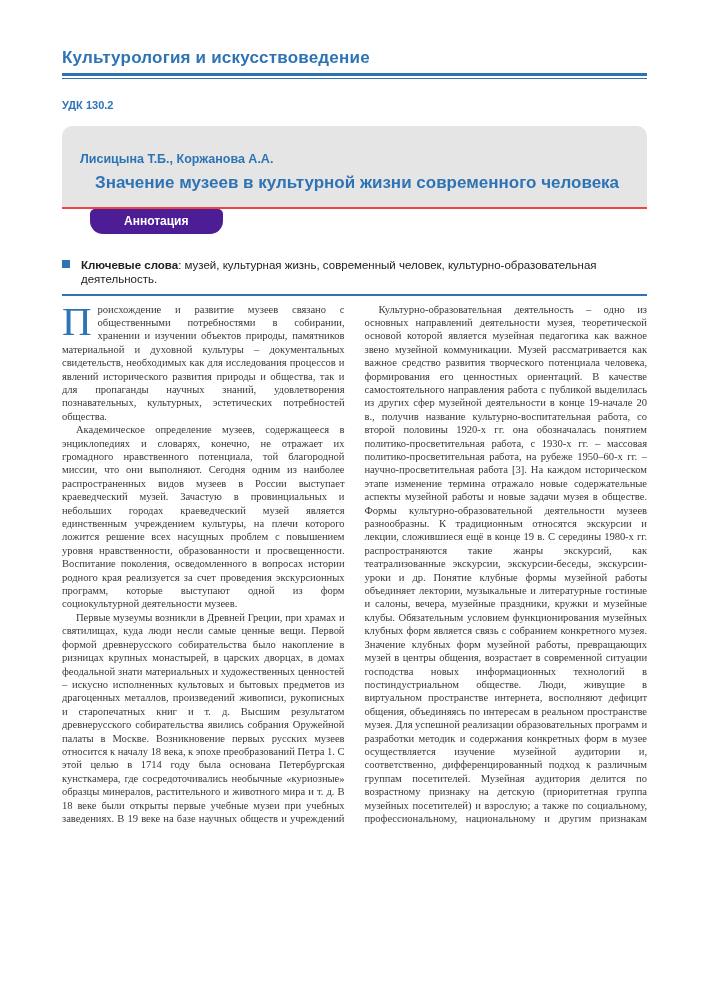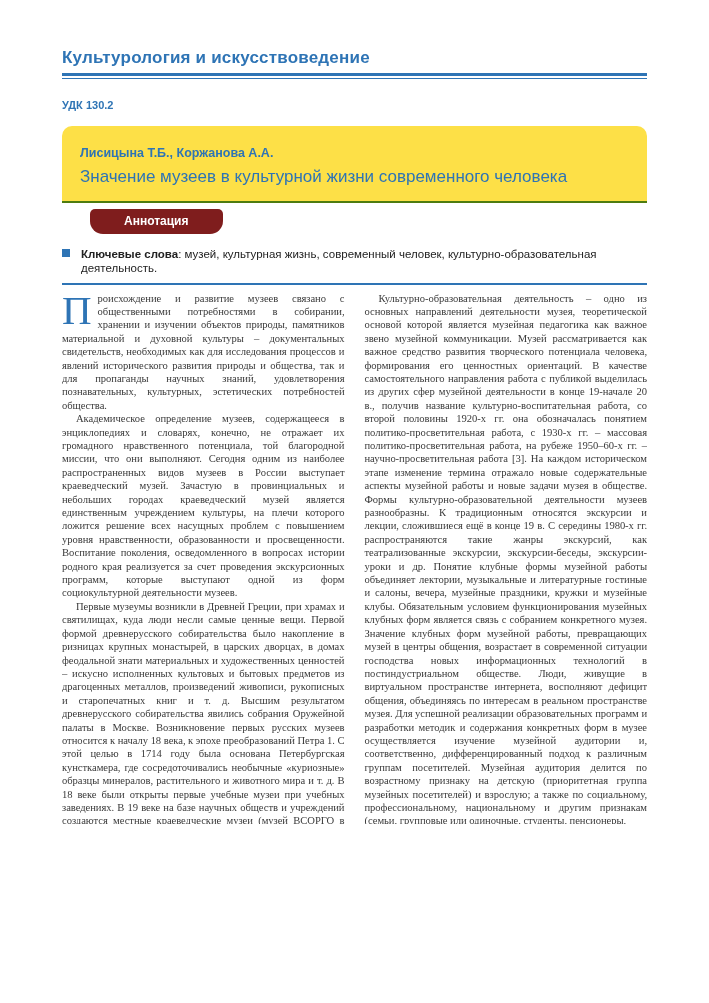--- a/index.html
+++ b/index.html
@@ -20,47 +20,47 @@
     font-weight:bold;
     letter-spacing:0.2px;
   }
   .section-rule-thick{height:3px;background:#2e74b5;margin-top:5px;}
   .section-rule-thin{height:1px;background:#2e74b5;margin-top:2px;}
   
   .udc{margin-top:20px;color:#2e74b5;font-size:11px;font-weight:600;}
   
   .title-box{
     margin-top:15px;
-    background:#fde047;
-    border-bottom:2px solid #4d7c0f;
+    background:#e5e5e5;
+    border-bottom:2px solid #ef4444;
     border-radius:10px 10px 0 0;
-    padding:20px 18px 14px 18px;
+    padding:26px 18px 14px 18px;
     box-sizing:border-box;
   }
   .authors{color:#2e74b5;font-size:12.5px;font-weight:bold;}
-  .article-title{color:#2e74b5;font-size:17px;font-weight:normal;margin-top:7px;line-height:1.15;}
+  .article-title{color:#2e74b5;font-size:17px;font-weight:bold;margin-top:7px;line-height:1.15;margin-left:15px;}
   
   .annotation-badge{
     display:inline-block;
-    margin-top:6px;margin-left:28px;
-    background:#7f1d1d;color:#ffffff;
+    margin-left:28px;
+    background:#4c1d95;color:#ffffff;
     font-size:12px;font-weight:bold;
     padding:5px 34px 6px 34px;
     border-radius:5px 5px 13px 13px;
     text-align:center;
   }
   
   .abstract{
     margin-top:9px;
     color:#333333;
     font-size:11.3px;line-height:15px;
     text-align:justify;
   }
   
-  .keywords-row{margin-top:13px;display:flex;align-items:flex-start;}
+  .keywords-row{margin-top:24px;display:flex;align-items:flex-start;}
   .kw-bullet{width:8px;height:8px;background:#2e74b5;margin-top:2px;flex:0 0 8px;}
   .kw-text{margin-left:11px;color:#222222;font-size:11.5px;line-height:14px;}
   .kw-label{font-weight:bold;}
   .keywords-rule{height:2px;background:#2e74b5;margin-top:8px;}
   
   .columns{
     margin-top:7px;
     display:flex;
     gap:20px;
     height:638px;

